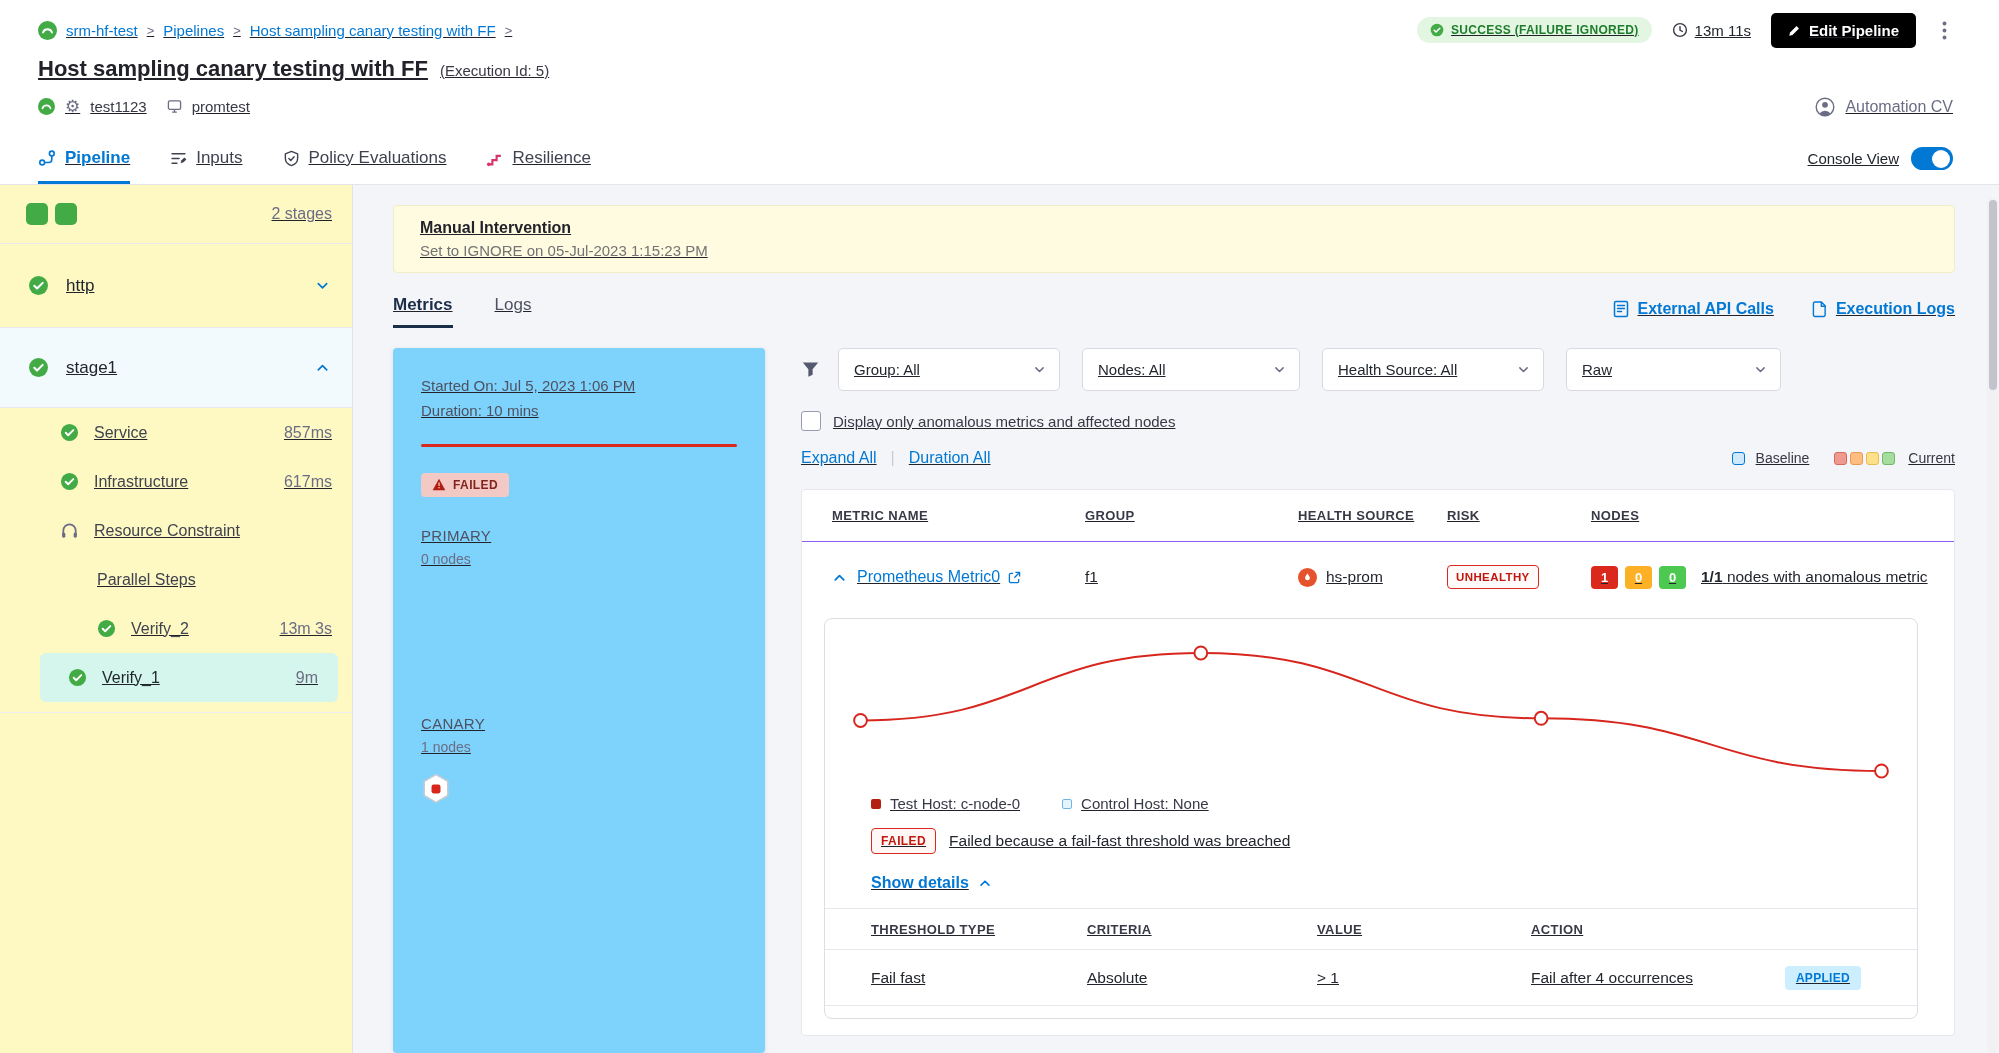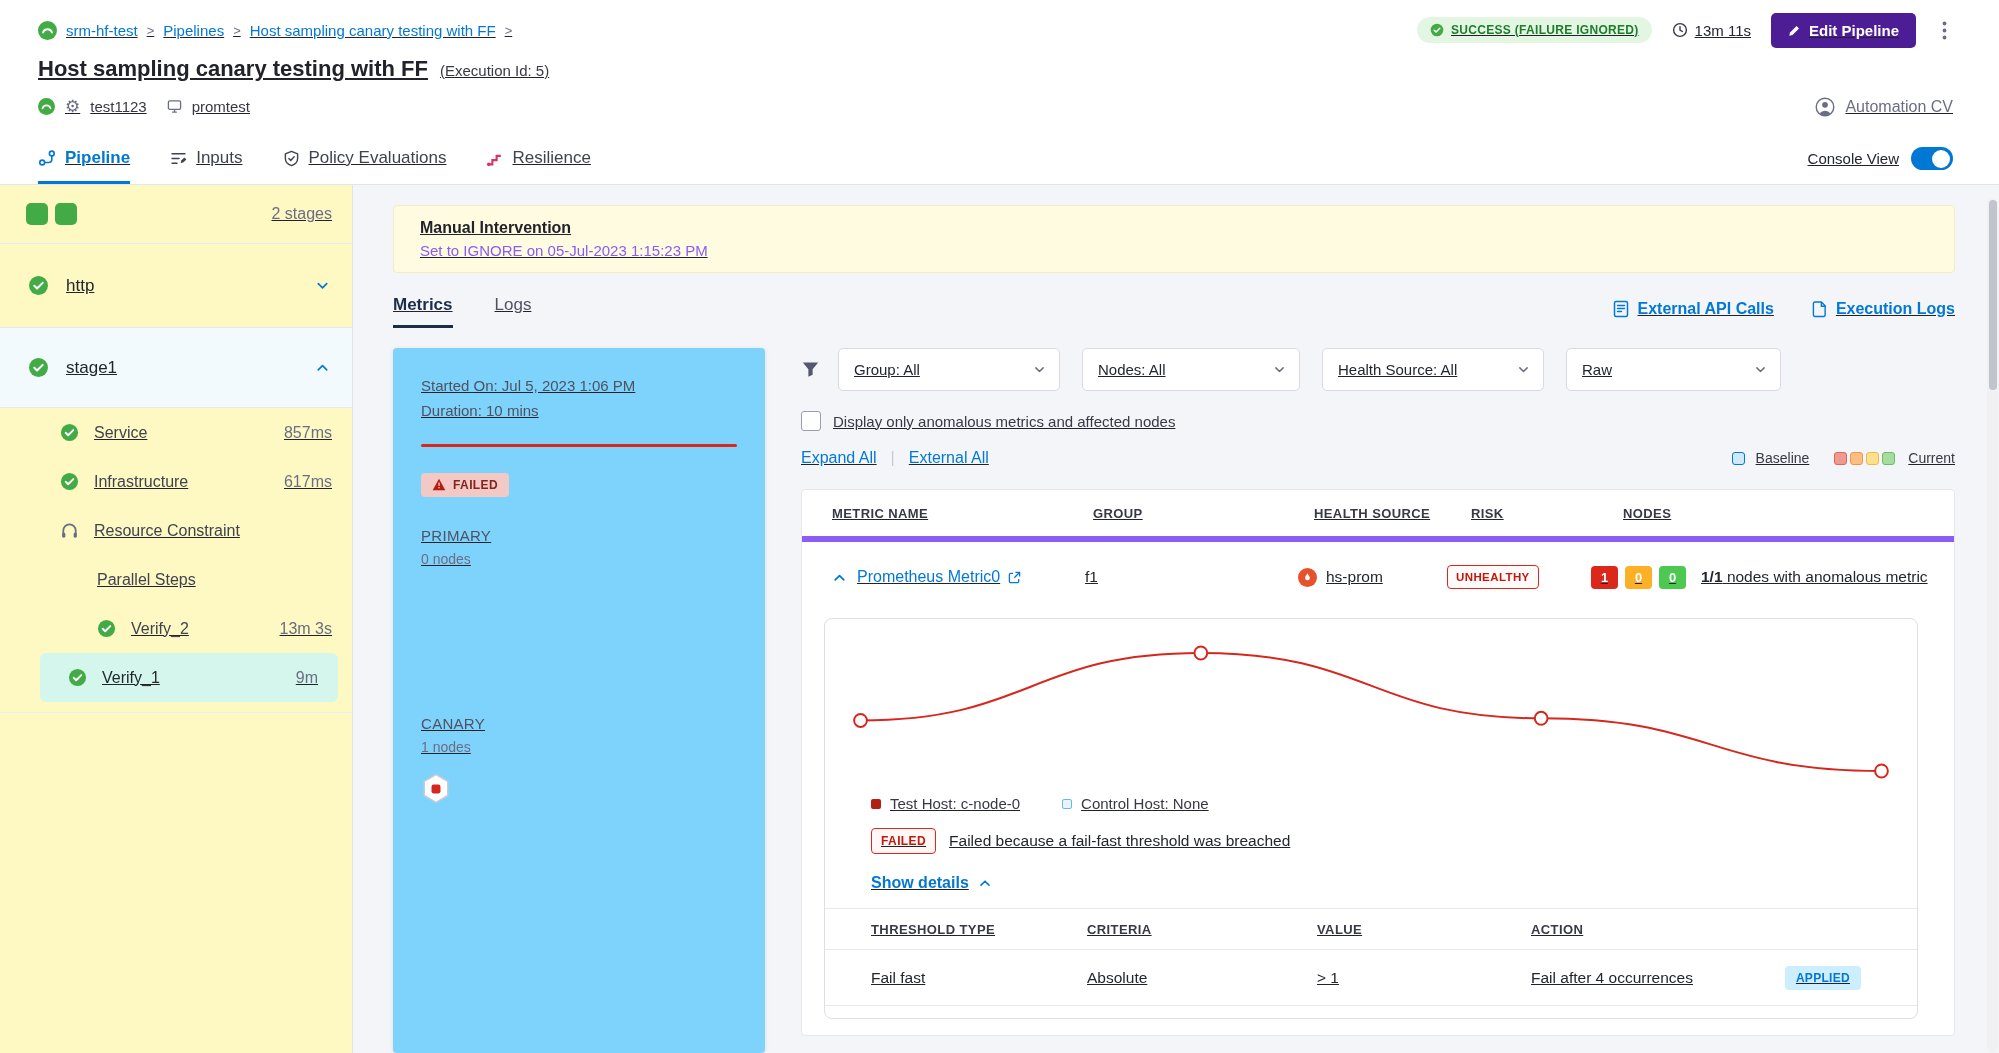--- a/index.html
+++ b/index.html
@@ -11,21 +11,21 @@
   
   .hdr { background:#fff; padding:14px 46px 0 38px; }
   .crumb-row { display:flex; justify-content:space-between; align-items:center; height:32px; }
   .crumbs { display:flex; align-items:center; gap:9px; font-size:15px; }
   .crumbs .lnk { color:#0278d5; cursor:pointer; }
   .crumb-sep { color:#6b6d85; font-size:13px; }
   .crumb-right { display:flex; align-items:center; gap:20px; }
   .badge-success { display:inline-flex; align-items:center; gap:7px; background:#e3f6e2; color:#1e7d2c;
       font-size:12px; font-weight:bold; letter-spacing:.3px; padding:6px 13px; border-radius:13px; }
   .elapsed { display:inline-flex; align-items:center; gap:7px; font-size:15px; color:#22272e; }
-  .btn-primary { display:inline-flex; align-items:center; gap:8px; background:#4c1d95; color:#fff; border:none;
+  .btn-primary { display:inline-flex; align-items:center; gap:8px; background:#000000; color:#fff; border:none;
       font-size:15px; font-weight:bold; padding:9px 17px; border-radius:5px; cursor:pointer; font-family:inherit; }
   .kebab { color:#6b6d85; cursor:pointer; padding:2px 6px; }
   .title-row { display:flex; align-items:baseline; gap:12px; margin-top:10px; }
   .title-row h1 { font-size:22px; font-weight:bold; color:#22222a; }
   .exec-id { font-size:15px; color:#383946; }
   .meta-row { display:flex; justify-content:space-between; align-items:center; margin-top:14px; padding-bottom:16px; }
   .meta-left { display:flex; align-items:center; gap:10px; font-size:15px; color:#383946; }
   .meta-left .gear { font-size:17px; color:#6b6d85; }
   .meta-right { display:flex; align-items:center; gap:10px; color:#6b6d85; font-size:16px; }
 
@@ -60,21 +60,21 @@
   .step .dur { font-size:16px; color:#6b6d85; }
   .step.no-icon { padding-left:97px; }
   .step.child { padding-left:97px; }
   .step.child.selected { margin:0 14px 0 40px; padding-left:28px; border-radius:6px; background:#d5f6ec; }
   .step.child.selected .lbl { color:#22272e; }
 
   
   .main { flex:1; min-width:0; padding:20px 44px 0 40px; display:flex; flex-direction:column; }
   .banner { background:#fffbe1; border:1px solid #f3ecc8; border-radius:4px; padding:13px 26px; }
   .banner .b-title { font-size:16px; font-weight:bold; color:#22222a; }
-  .banner .b-sub { font-size:15px; color:#8b5cf6; margin-top:5px; }
+  .banner .b-sub { font-size:15px; color:#737373; margin-top:5px; }
 
   .mtabs-row { display:flex; justify-content:space-between; align-items:flex-end; margin-top:22px; }
   .mtabs { display:flex; gap:42px; }
   .mtab { font-size:17px; color:#4f5162; padding-bottom:10px; border-bottom:3px solid transparent; cursor:pointer; }
   .mtab.active { color:#1b2e49; font-weight:bold; border-bottom-color:#1b2e49; }
   .mlinks { display:flex; gap:38px; padding-bottom:10px; }
   .mlink { display:flex; align-items:center; gap:9px; color:#0278d5; font-size:16px; font-weight:bold; cursor:pointer; }
 
   .panel-row { display:flex; gap:36px; margin-top:20px; flex:1; min-height:0; align-items:stretch; }
 
@@ -111,21 +111,21 @@
   .sq.baseline { background:#cfe9fa; border:1.5px solid #0278d5; margin-right:2px; }
   .sq.r { background:#f0998f; border:1px solid #d76a5e; }
   .sq.o { background:#ffbd80; border:1px solid #e89a55; }
   .sq.y { background:#ffe08a; border:1px solid #e3bd55; }
   .sq.g { background:#a5dd9e; border:1px solid #74b86c; margin-right:4px; }
   .legend .cur-squares { display:flex; gap:3px; margin-left:16px; }
 
   
   .card { margin-top:22px; background:#fff; border:1px solid #e7e8ed; border-radius:4px; padding-bottom:16px; }
   .mgrid { display:grid; grid-template-columns:253px 213px 149px 144px 1fr; align-items:center; padding-left:30px; }
-  .thead { height:52px; border-bottom:6px solid #8b5cf6;gap:8px; }
+  .thead { height:52px; border-bottom:1px solid #8b5cf6; }
   .th { font-size:13px; font-weight:bold; color:#383946; letter-spacing:.4px; }
   .mrow { height:70px; }
   .metric-cell { display:flex; align-items:center; gap:10px; }
   .metric-link { color:#0278d5; font-size:16px; cursor:pointer; display:flex; align-items:center; gap:8px; }
   .cell-txt { font-size:15.5px; color:#22272e; }
   .hs-cell { display:flex; align-items:center; gap:9px; }
   .risk-chip { display:inline-block; border:1px solid #da291c; color:#c2170c; background:#fffafa;
       font-size:11.5px; font-weight:bold; letter-spacing:.4px; padding:5px 8px; border-radius:4px; }
   .nodes-cell { display:flex; align-items:center; gap:7px; }
   .count-badge { width:27px; height:23px; border-radius:4px; color:#fff; font-size:13px; font-weight:bold;
@@ -516,21 +516,21 @@
 
           <div class="chk-row">
             <div class="checkbox"></div>
             <span class="chk-label">Display only anomalous metrics and affected nodes</span>
           </div>
 
           <div class="expand-row">
             <div class="expand-links">
               <span class="lnk">Expand All</span>
               <span class="bar">|</span>
-              <span class="lnk">External All</span>
+              <span class="lnk">Duration All</span>
             </div>
             <div class="legend">
               <span class="sq baseline"></span>
               <span>Baseline</span>
               <span class="cur-squares">
                 <span class="sq r"></span>
                 <span class="sq o"></span>
                 <span class="sq y"></span>
                 <span class="sq g"></span>
               </span>

